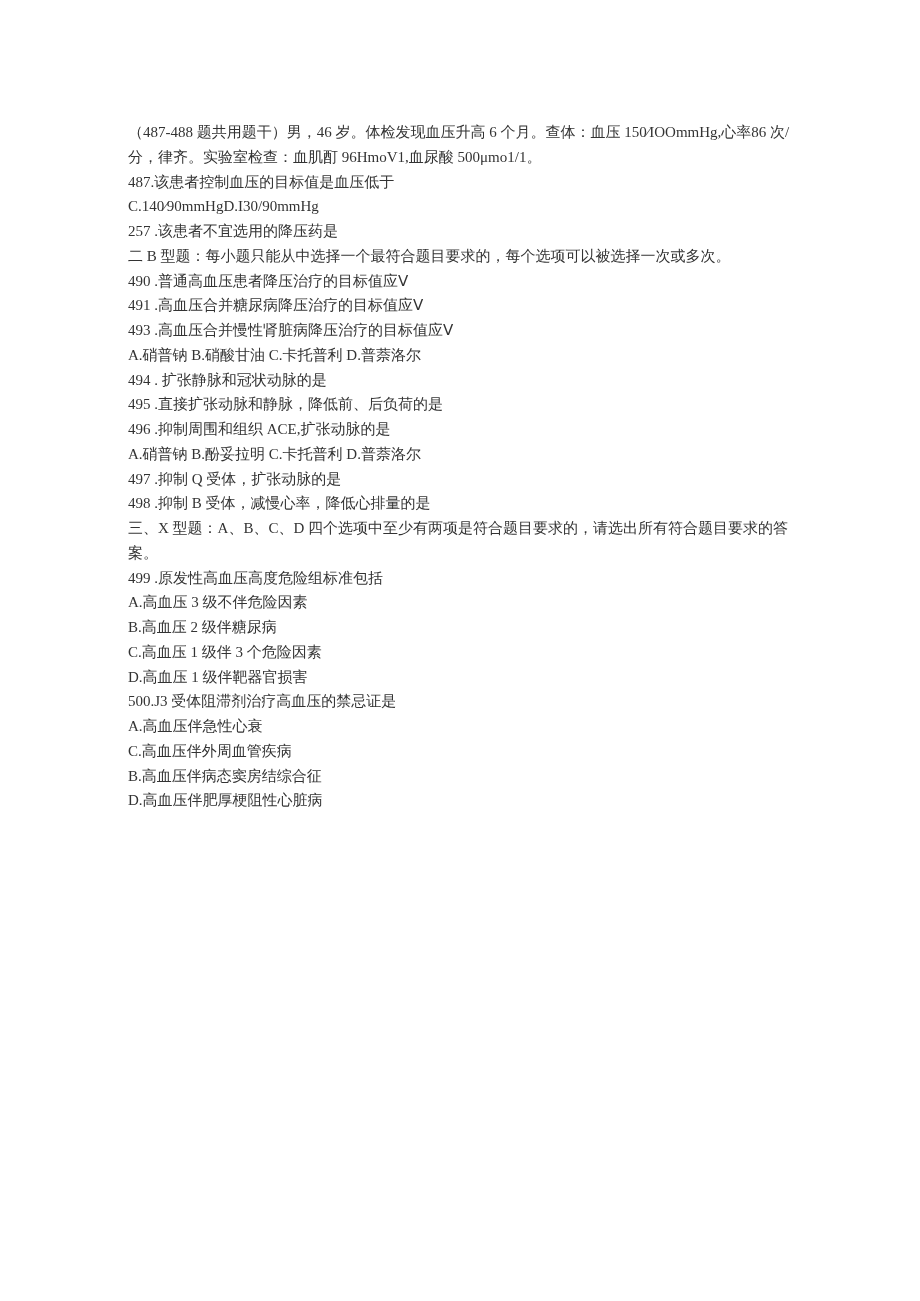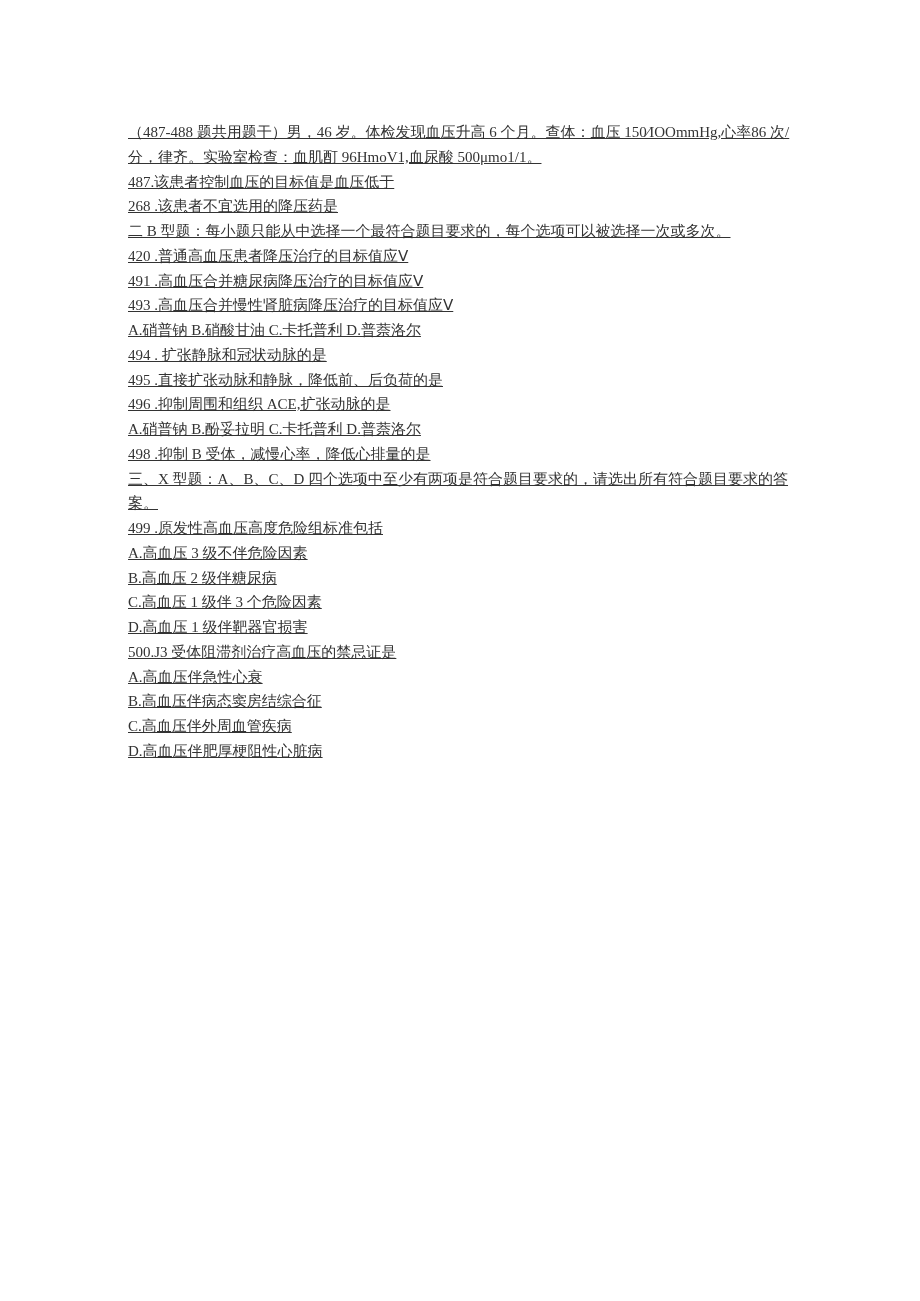--- a/index.html
+++ b/index.html
@@ -8,44 +8,45 @@
     font-family: "SimSun", "Songti SC", serif;
     font-size: 15px;
     line-height: 1.65;
     color: #333;
     background: #fff;
     width: 920px;
     box-sizing: border-box;
   }
   .line {
     display: block;
-    text-decoration: underline;
   }
 </style>
 </head>
 <body>
 
 <div>
   <span class="line">（487-488 题共用题干）男，46 岁。体检发现血压升高 6 个月。查体：血压 150∕IOOmmHg,心率86 次/分，律齐。实验室检查：血肌酊 96HmoV1,血尿酸 500μmo1/1。</span>
   <span class="line">487.该患者控制血压的目标值是血压低于</span>
-  <span class="line">268  .该患者不宜选用的降压药是</span>
+  <span class="line">C.140∕90mmHgD.I30/90mmHg</span>
+  <span class="line">257  .该患者不宜选用的降压药是</span>
   <span class="line">二 B 型题：每小题只能从中选择一个最符合题目要求的，每个选项可以被选择一次或多次。</span>
-  <span class="line">420  .普通高血压患者降压治疗的目标值应Ⅴ</span>
+  <span class="line">490  .普通高血压患者降压治疗的目标值应Ⅴ</span>
   <span class="line">491  .高血压合并糖尿病降压治疗的目标值应Ⅴ</span>
   <span class="line">493  .高血压合并慢性肾脏病降压治疗的目标值应Ⅴ</span>
   <span class="line">A.硝普钠 B.硝酸甘油 C.卡托普利 D.普萘洛尔</span>
   <span class="line">494  . 扩张静脉和冠状动脉的是</span>
   <span class="line">495  .直接扩张动脉和静脉，降低前、后负荷的是</span>
   <span class="line">496  .抑制周围和组织 ACE,扩张动脉的是</span>
   <span class="line">A.硝普钠 B.酚妥拉明 C.卡托普利 D.普萘洛尔</span>
+  <span class="line">497  .抑制 Q 受体，扩张动脉的是</span>
   <span class="line">498  .抑制 B 受体，减慢心率，降低心排量的是</span>
   <span class="line">三、X 型题：A、B、C、D 四个选项中至少有两项是符合题目要求的，请选出所有符合题目要求的答案。</span>
   <span class="line">499  .原发性高血压高度危险组标准包括</span>
   <span class="line">A.高血压 3 级不伴危险因素</span>
   <span class="line">B.高血压 2 级伴糖尿病</span>
   <span class="line">C.高血压 1 级伴 3 个危险因素</span>
   <span class="line">D.高血压 1 级伴靶器官损害</span>
   <span class="line">500.J3 受体阻滞剂治疗高血压的禁忌证是</span>
   <span class="line">A.高血压伴急性心衰</span>
+  <span class="line">C.高血压伴外周血管疾病</span>
   <span class="line">B.高血压伴病态窦房结综合征</span>
-  <span class="line">C.高血压伴外周血管疾病</span>
   <span class="line">D.高血压伴肥厚梗阻性心脏病</span>
 </div>
 
 </body></html>

